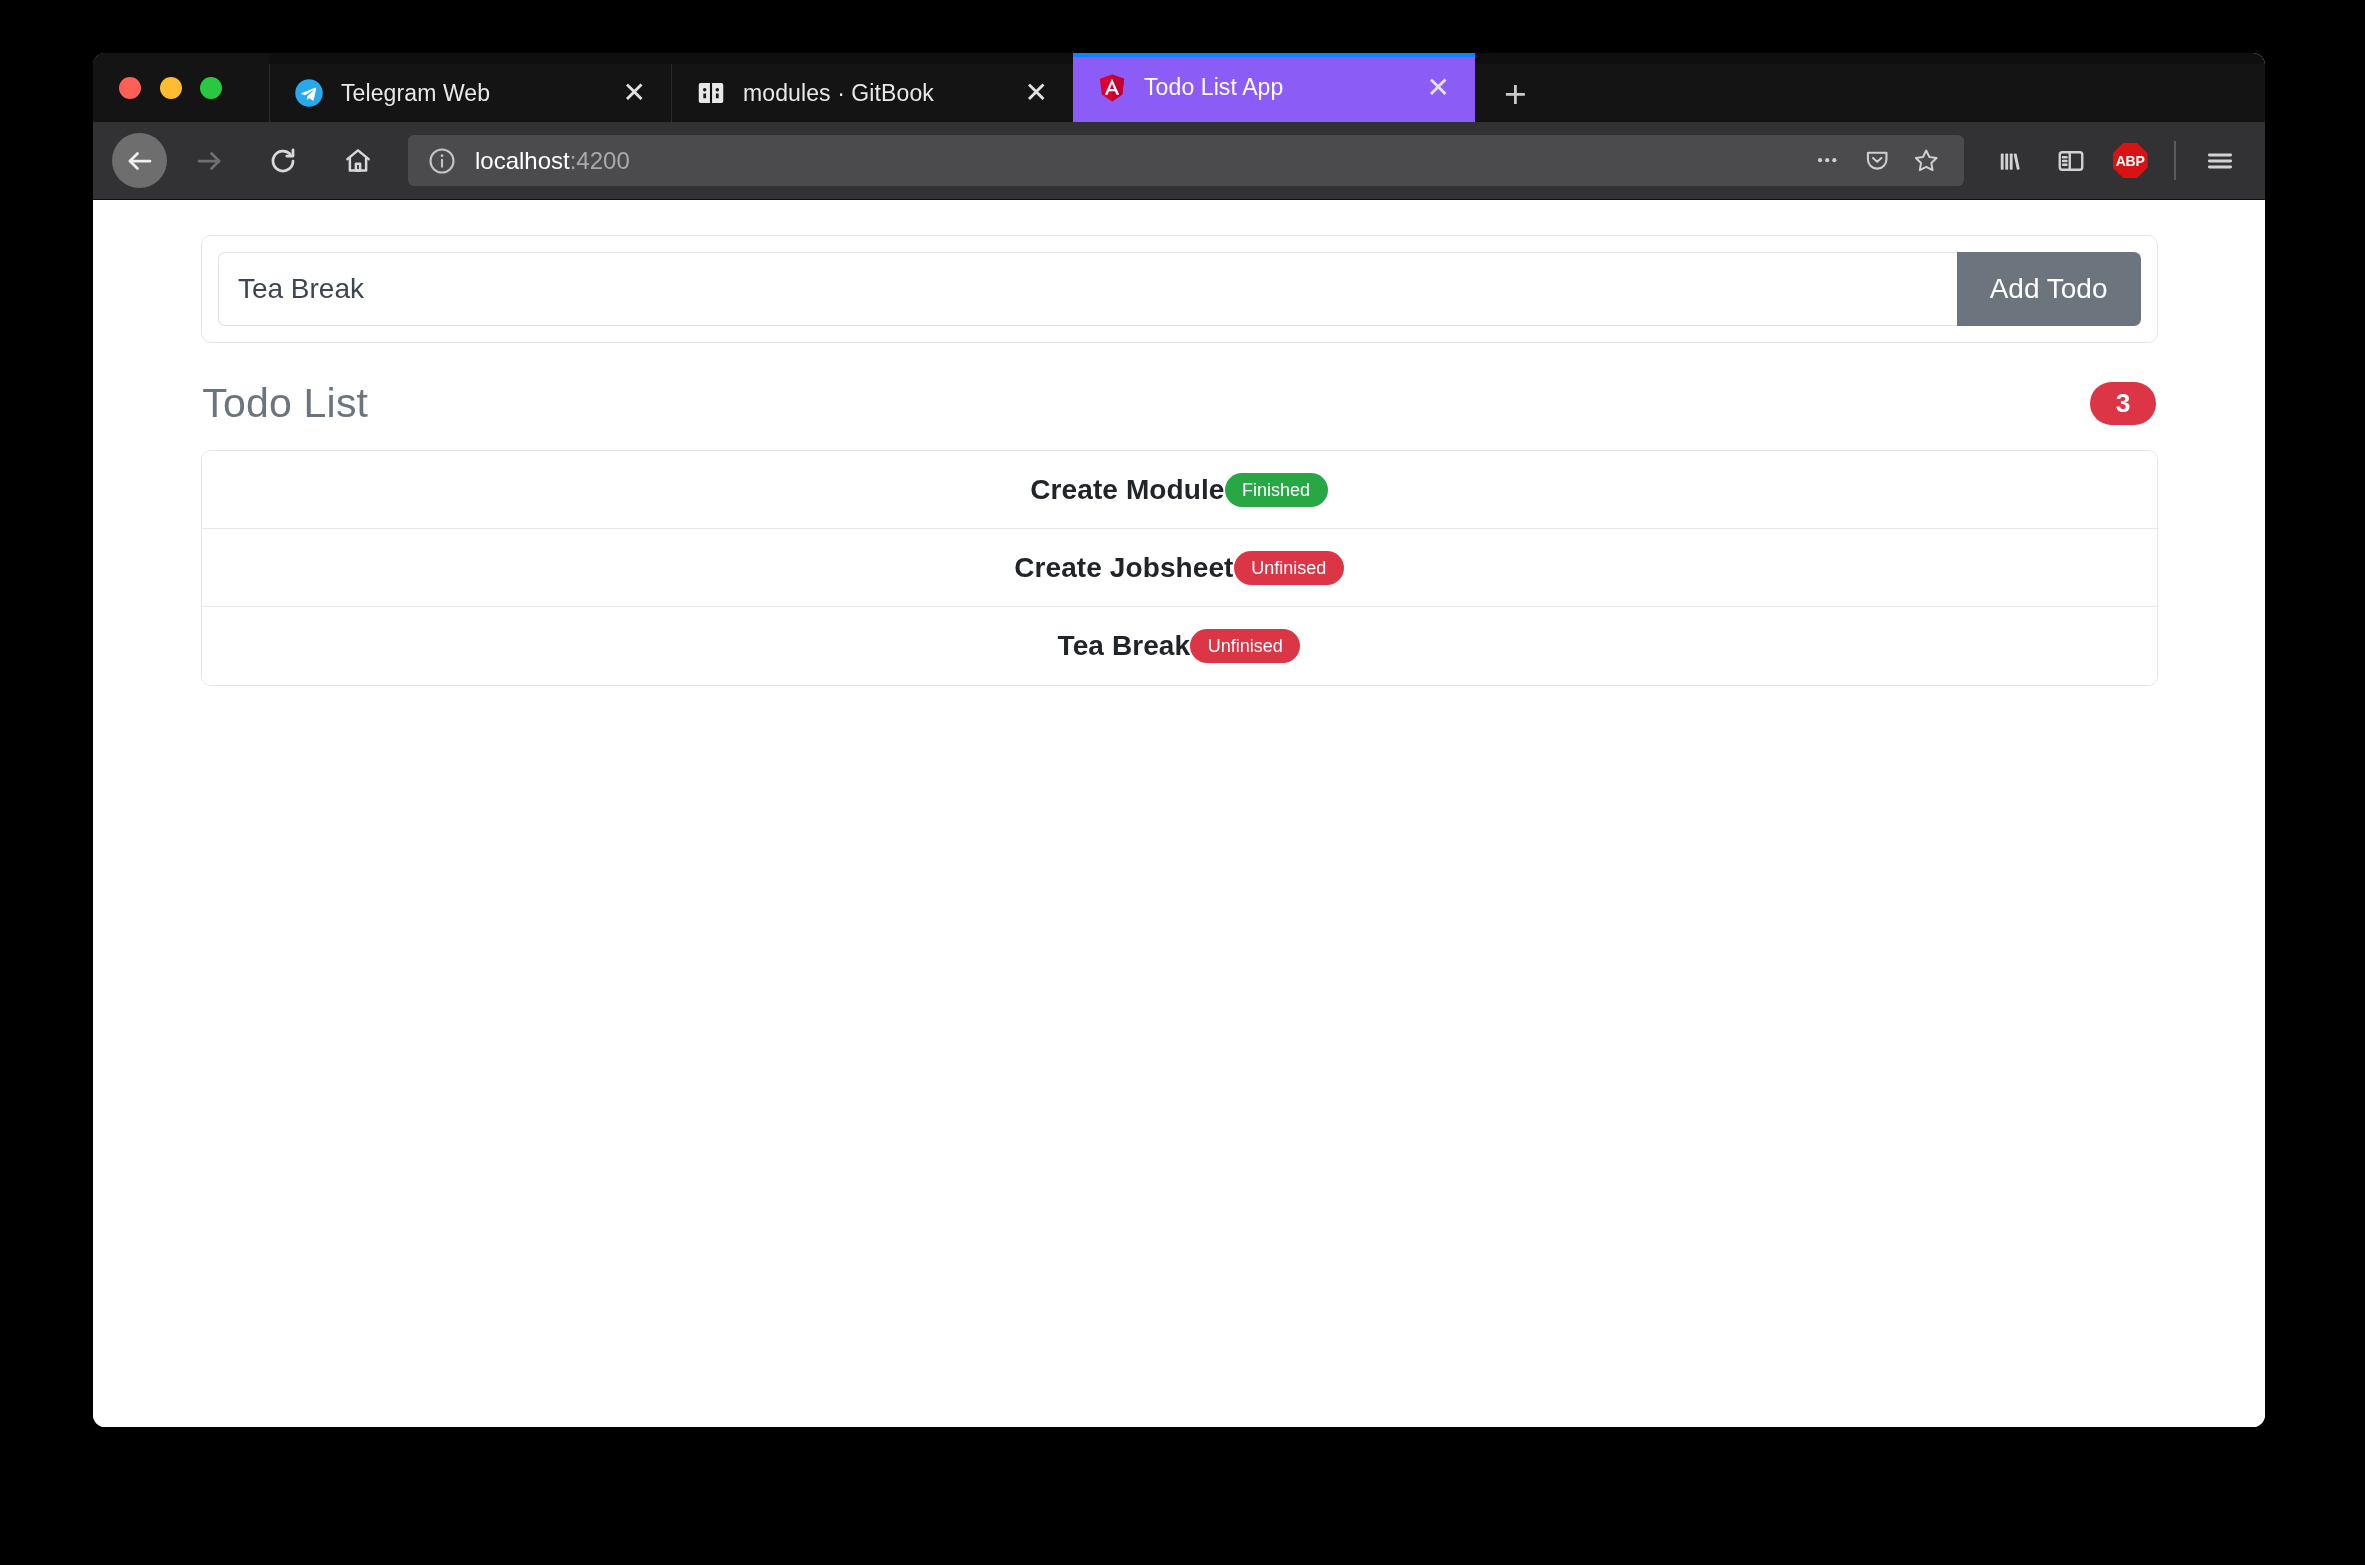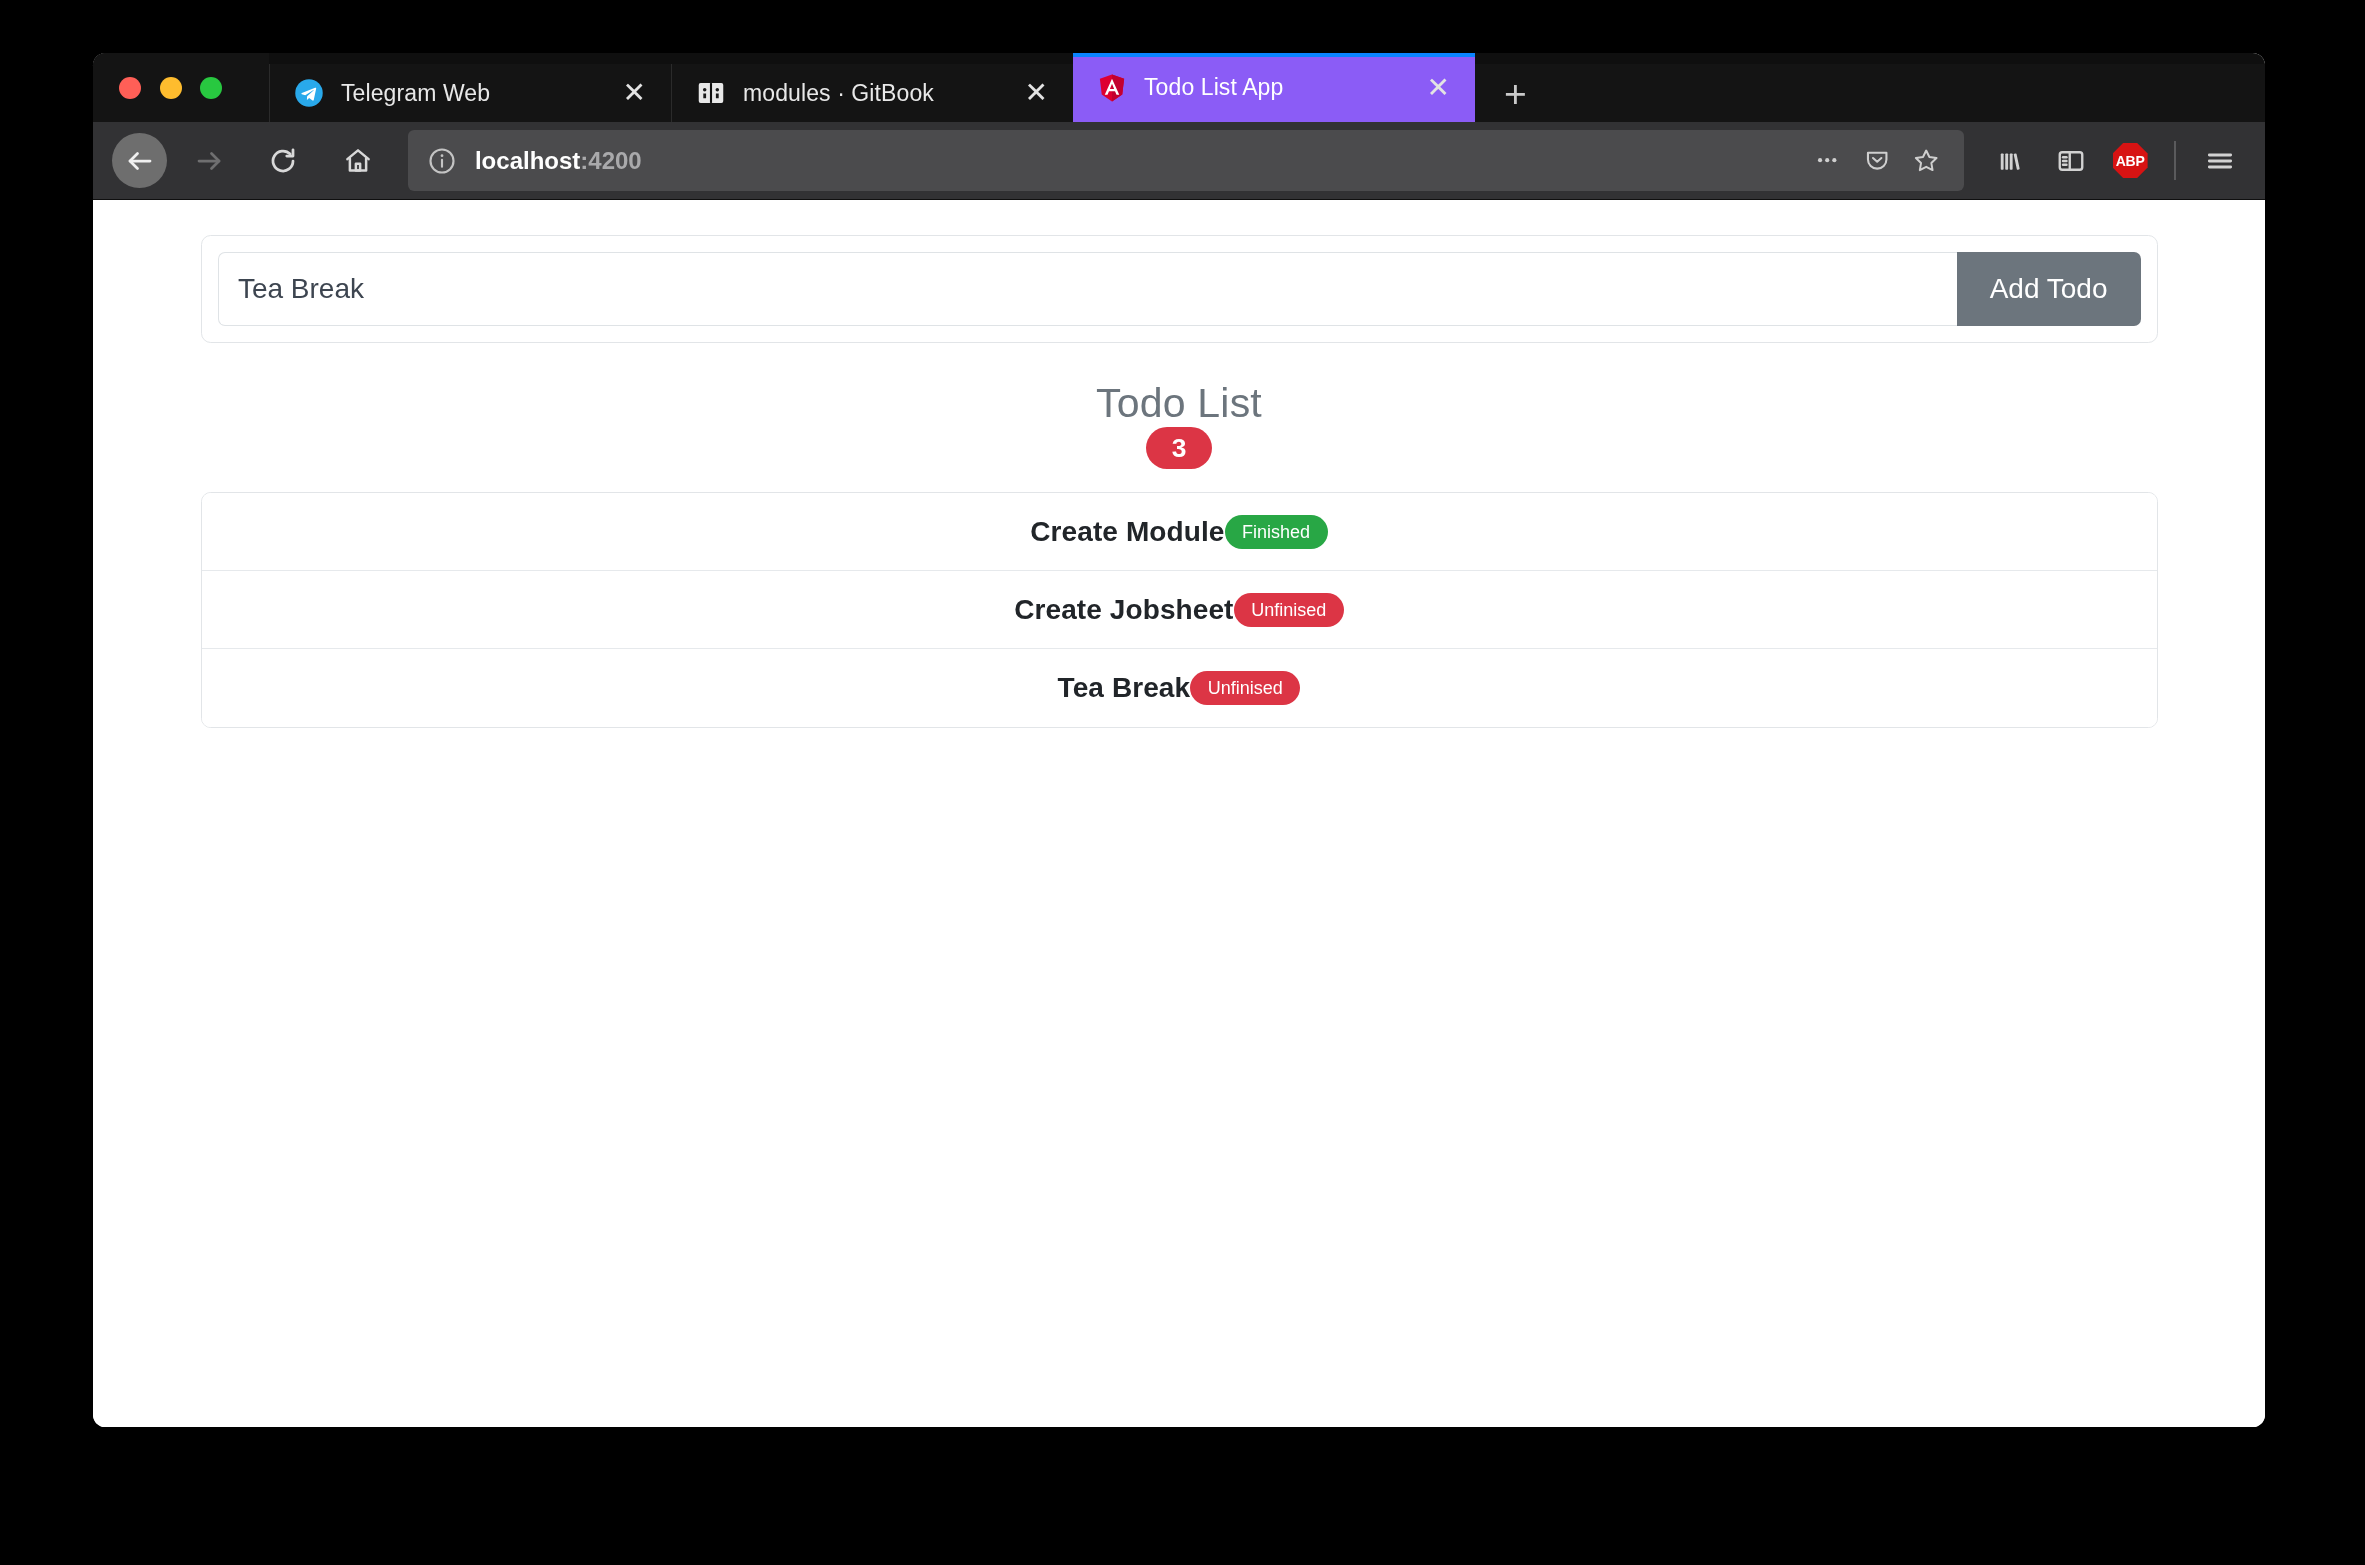--- a/index.html
+++ b/index.html
@@ -155,29 +155,28 @@
   }
   .nav-btn.back {
     background: #6e6e6e;
     color: #f0f0f0;
   }
   .nav-btn.forward { color: #6f6f70; margin-right: 19.4px; }
   .nav-btn.reload  { margin-right: 19.4px; }
 
   .url-bar {
     flex: 1 1 auto;
-    height: 61px;
+    height: 51px;
     background: #4b4b4d;
     border-radius: 6.2px;
     display: flex;
     align-items: center;
     margin: 0 23px 0 8.8px;
     padding: 0 14px 0 19.4px;
     box-sizing: border-box;
-    font-weight: bold;
   }
   .identity-icon {
     width: 30px;
     height: 30px;
     flex: 0 0 auto;
     margin-right: 17.6px;
     color: #c4c4c4;
   }
   .url-text {
     flex: 1 1 auto;
@@ -287,21 +286,20 @@
     cursor: pointer;
     white-space: nowrap;
   }
 
   .list-header {
     display: flex;
     align-items: center;
     justify-content: space-between;
     margin: 37px 0 23px 0;
     padding: 0 1.8px;
-    flex-direction: column;
   }
   .list-title {
     font-size: 41px;
     color: #6c757d;
     font-weight: 400;
     margin: 0;
     letter-spacing: 0.2px;
   }
   .count-badge {
     background: #dc3545;

